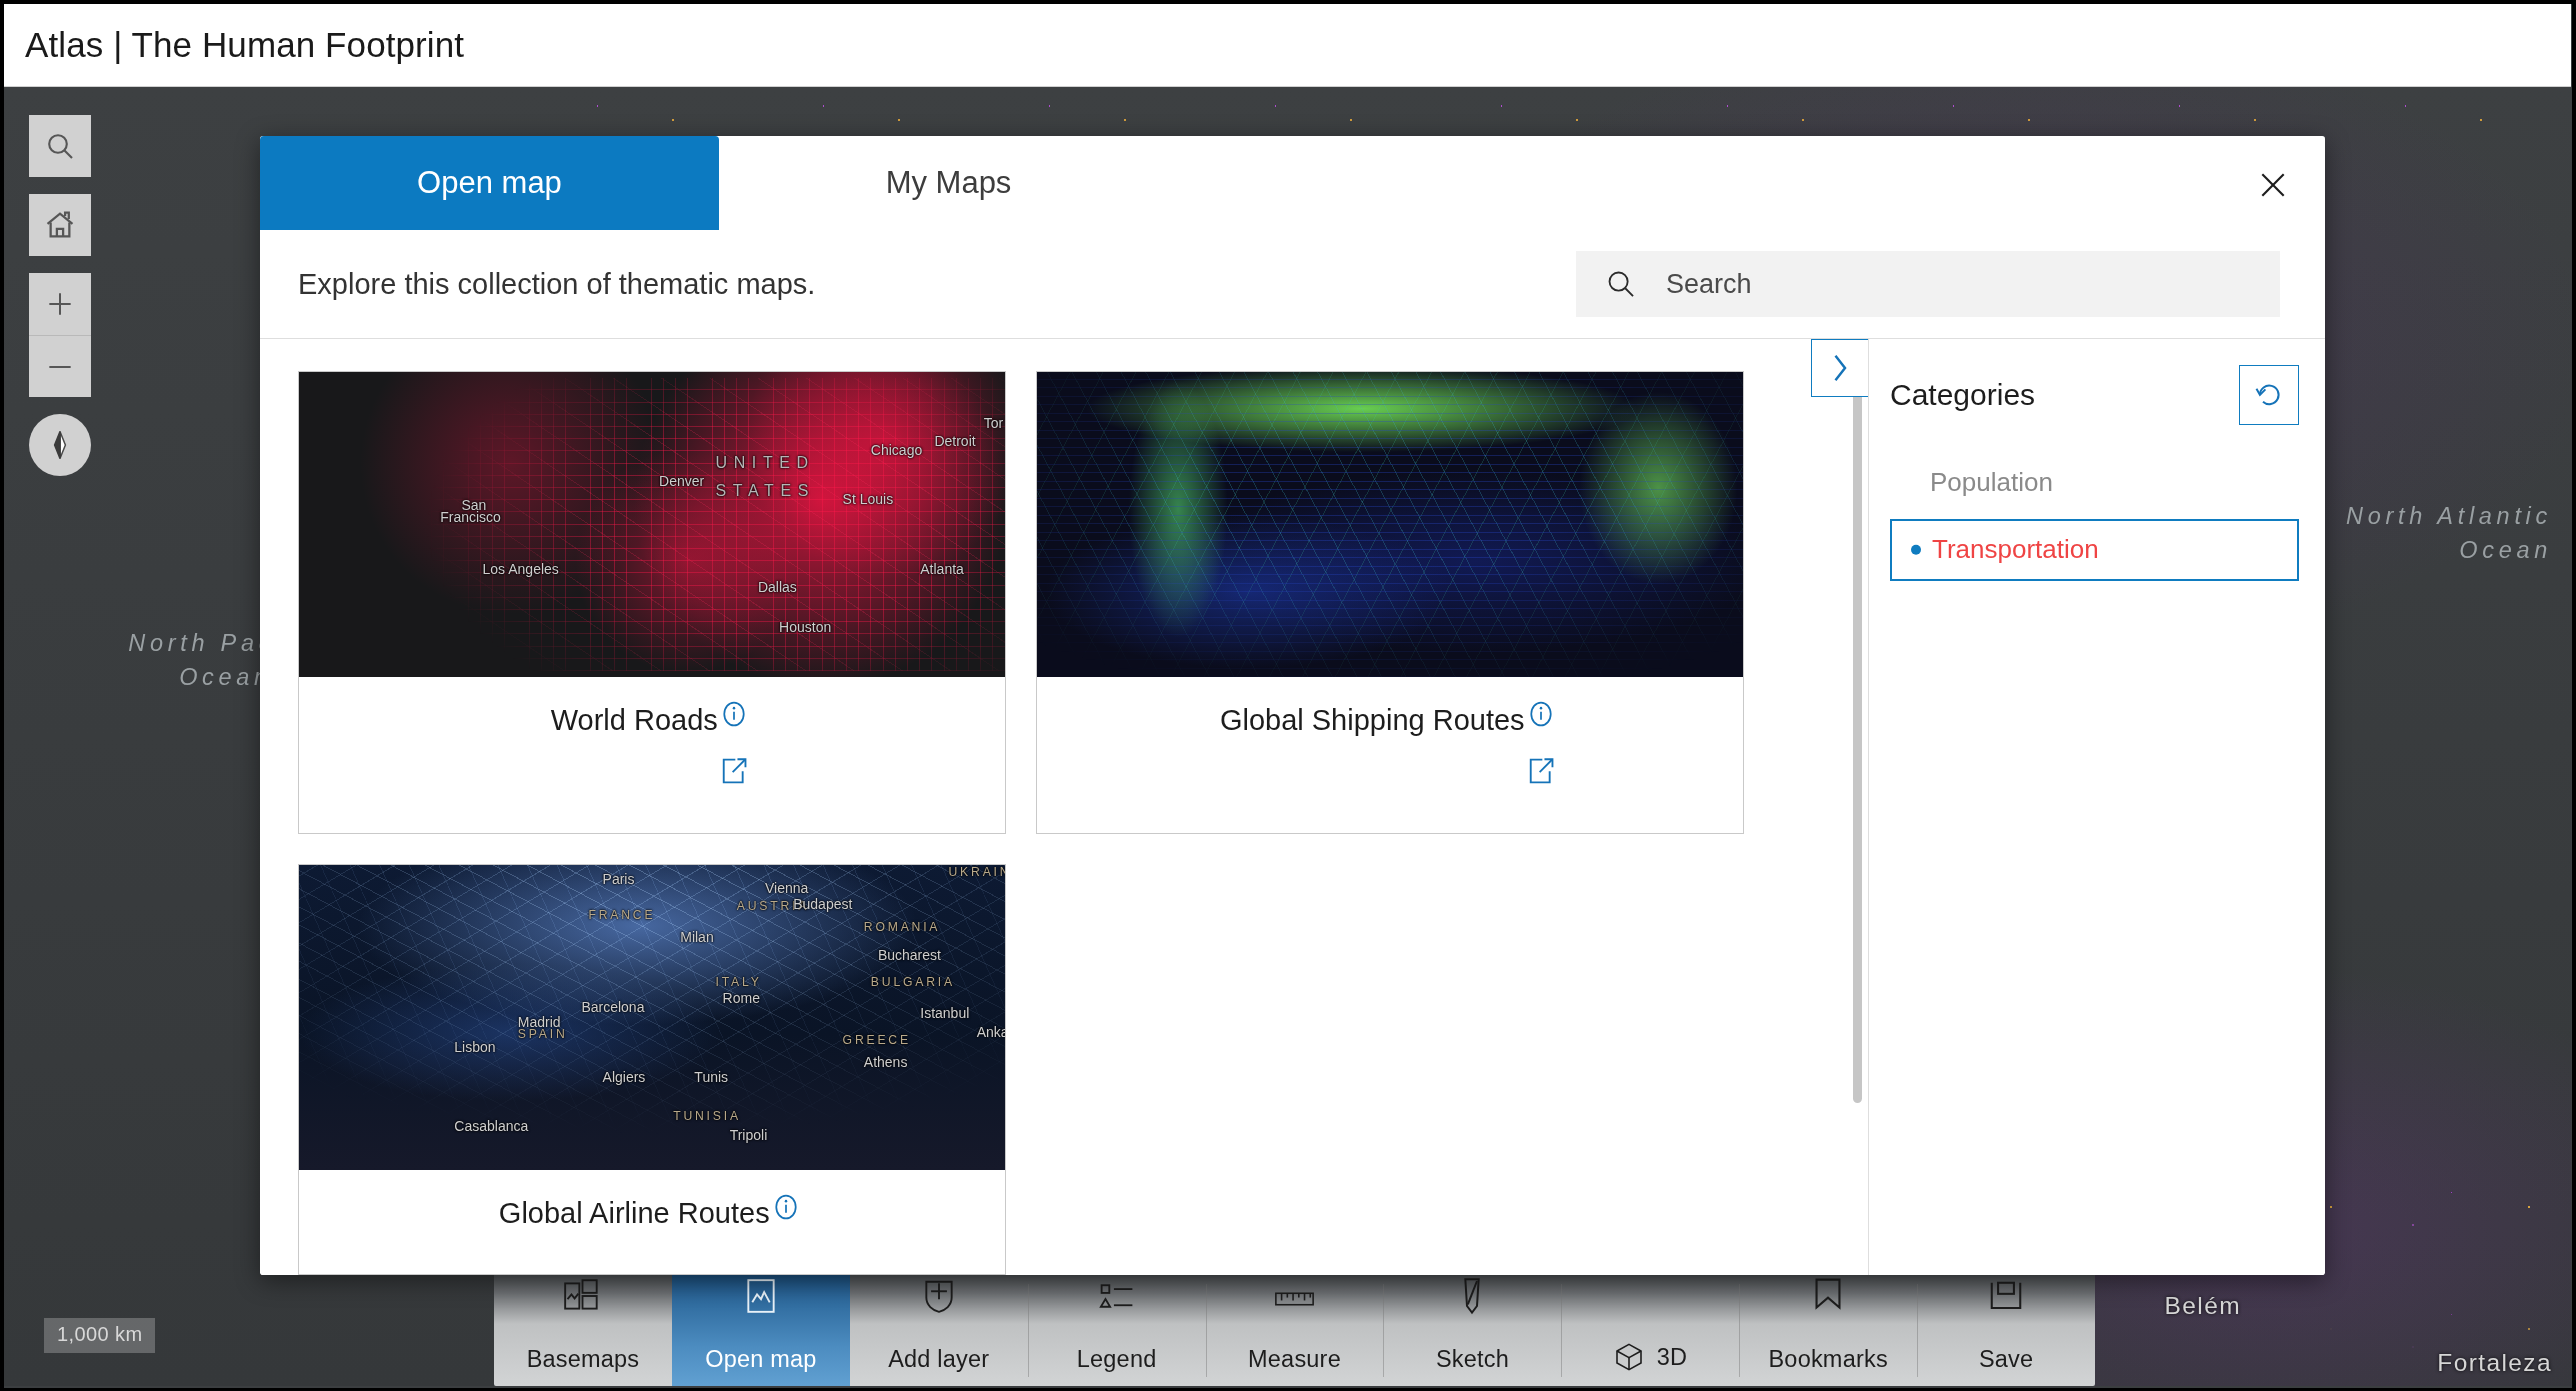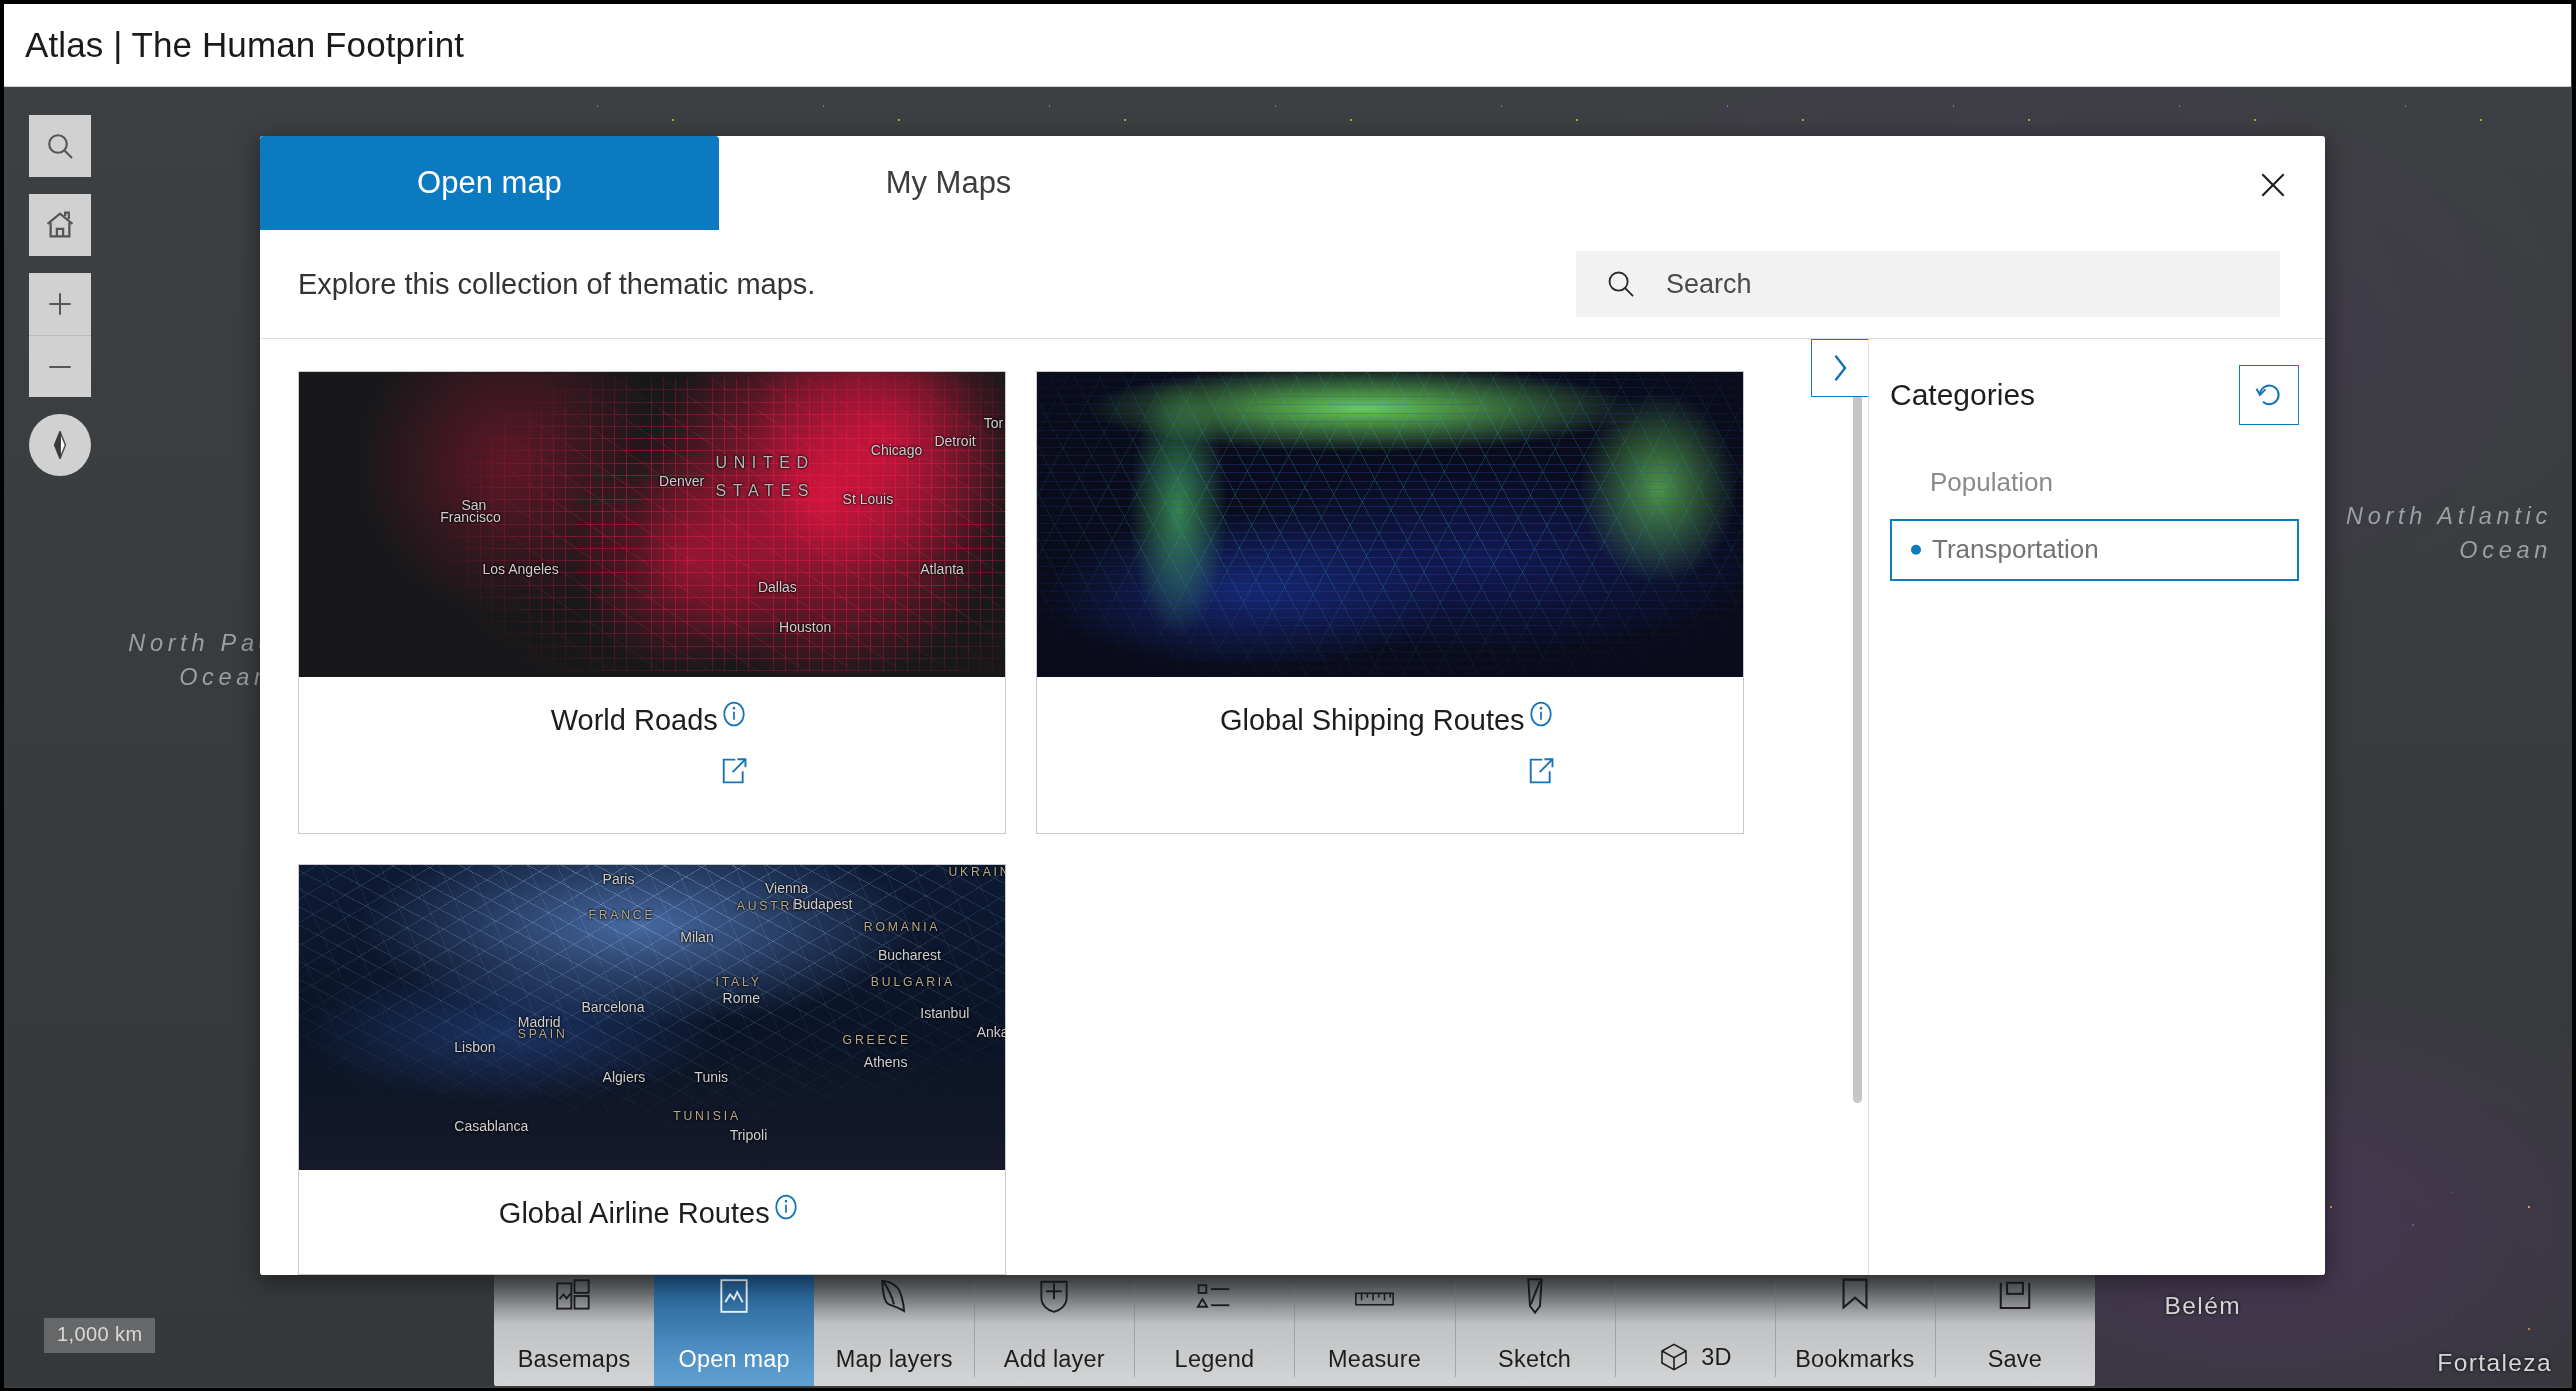--- a/index.html
+++ b/index.html
@@ -375,21 +375,21 @@
     display: flex; align-items: center;
     padding-left: 40px;
     font-size: 26px;
     color: #8a8a8a;
     cursor: pointer;
     position: relative;
     margin-bottom: 7.5px;
   }
   .cat-item.selected {
     border: 2.8px solid #0f7cc0;
-    color: #737373;
+    color: #ef4444;
     height: 62px;
   }
   .cat-item.selected::before {
     content: "";
     position: absolute; left: 19px; top: 50%;
     transform: translateY(-50%);
     width: 10.4px; height: 10.4px; border-radius: 50%;
     background: #0f7cc0;
   }
 </style>
@@ -467,29 +467,20 @@
       <div class="bb-item active">
         <div class="bb-ico">
           <svg width="38" height="40" viewBox="0 0 24 24" fill="none" stroke="#e8f1f8" stroke-width="1.2">
             <rect x="4" y="2" width="16" height="20"></rect>
             <path d="M6.5 16l3-5 2.5 3 2-4.5 3.5 6.5"></path>
           </svg>
         </div>
         <div class="bb-label">Open map</div>
       </div>
 
-      <div class="bb-item">
-        <div class="bb-ico">
-          <svg width="40" height="40" viewBox="0 0 24 24" fill="none" stroke="#1d1d1d" stroke-width="1.2">
-            <path d="M5 3c4 0 7 2 9 4 2 2 4 10 4 14-3-2-6-3-9-4C6 16 5 8 5 3z"></path>
-            <path d="M5 3c3 3 6 10 7 14"></path>
-          </svg>
-        </div>
-        <div class="bb-label">Map layers</div>
-      </div>
 
       <div class="bb-item">
         <div class="bb-ico">
           <svg width="38" height="40" viewBox="0 0 24 24" fill="none" stroke="#1d1d1d" stroke-width="1.2">
             <path d="M4 3h16v10c0 5-4 8-8 9-4-1-8-4-8-9V3z"></path>
             <line x1="12" y1="4" x2="12" y2="14"></line>
               <line x1="7" y1="9" x2="17" y2="9"></line>
           </svg>
         </div>
         <div class="bb-label">Add layer</div>

